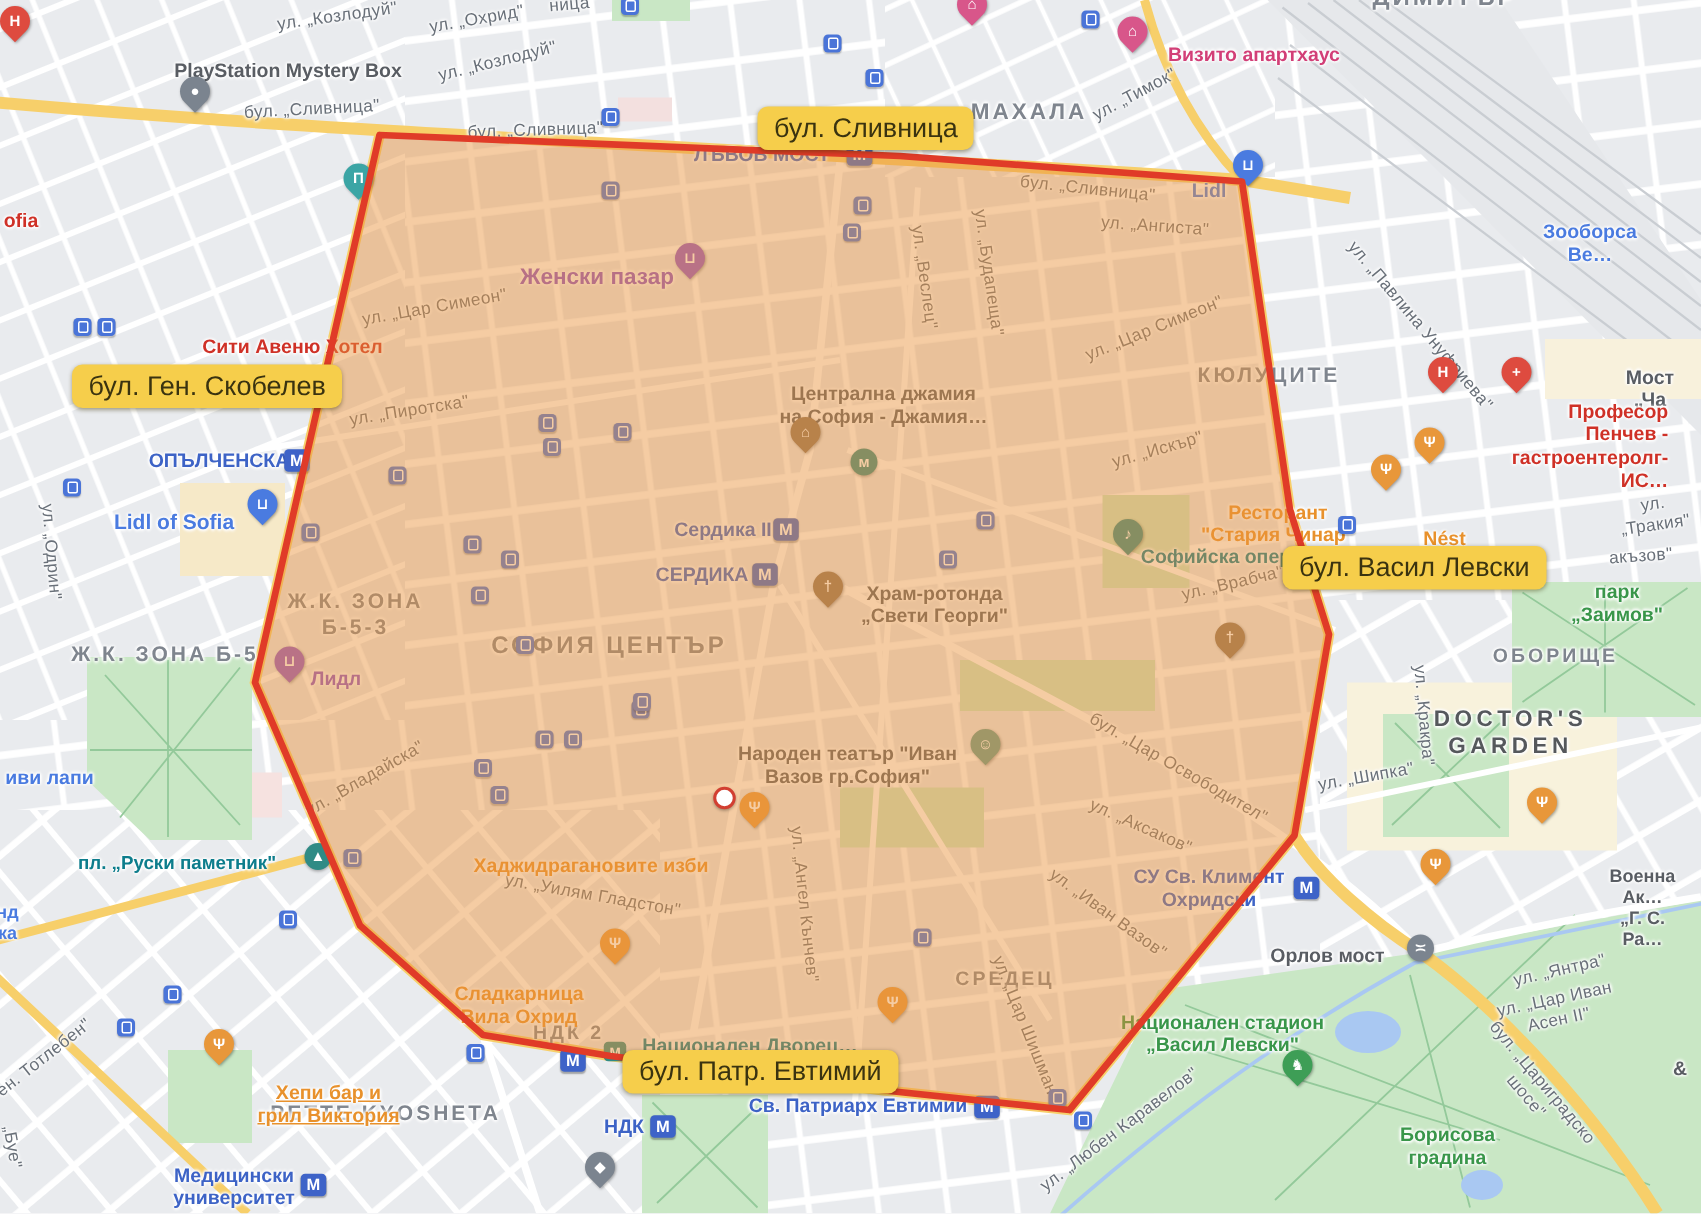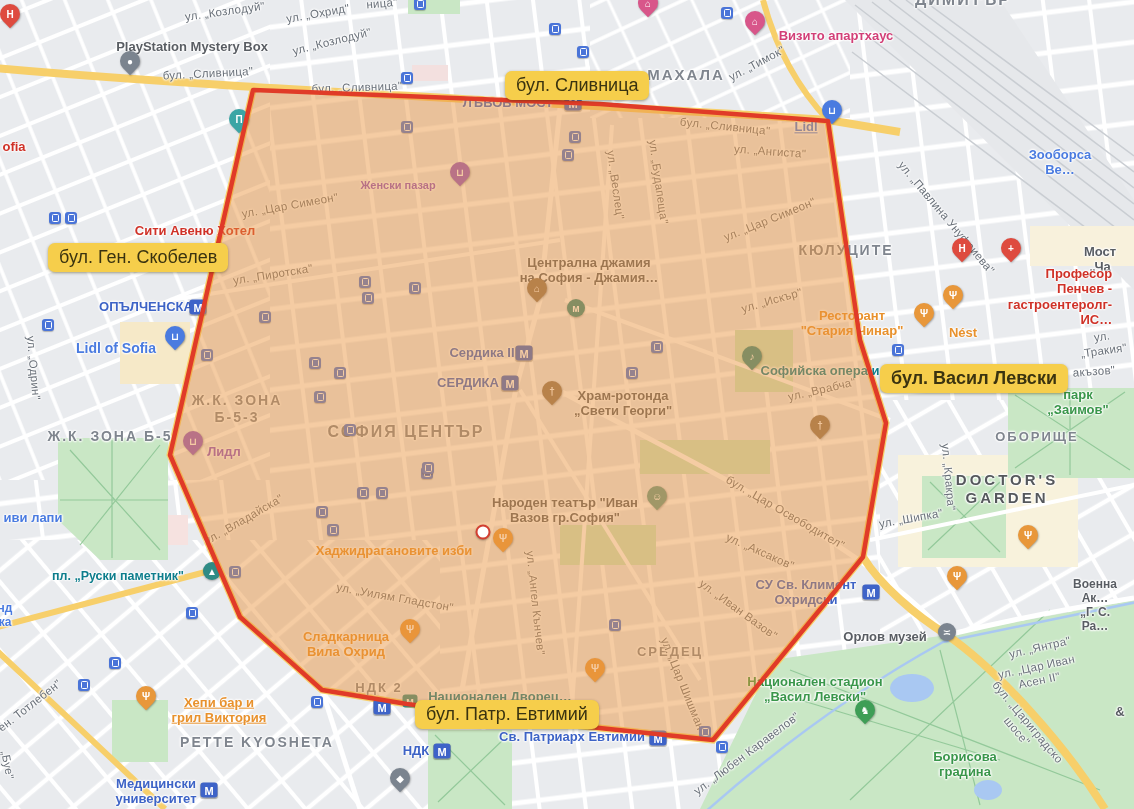--- a/index.html
+++ b/index.html
@@ -13,21 +13,21 @@
        text-shadow:0 1px 2px #fff,0 -1px 2px #fff,1px 0 2px #fff,-1px 0 2px #fff;}
   .area{color:#7f858e;font-weight:bold;letter-spacing:2px;}
   .area-dark{color:#55585c;font-weight:bold;letter-spacing:3px;}
   .street{color:#697079;font-size:11.5px;letter-spacing:.3px;}
   .poi{color:#595d63;font-weight:bold;}
   .teal{color:#0d7d8c;font-weight:bold;}
   .blue{color:#4a7be0;font-weight:bold;}
   .purple{color:#8b53c6;font-weight:bold;}
   .red{color:#cf3127;font-weight:bold;}
   .pink{color:#d23f77;font-weight:bold;}
-  .orange{color:#e8912c;font-weight:bold;}
+  .orange{color:#e8912c;font-weight:bold;margin-top:26px;}
   .green{color:#39964a;font-weight:bold;}
   .metro{color:#3d63c6;font-weight:bold;}
   .hl{position:absolute;background:#f6ce4b;color:#3a3310;font-size:18px;font-weight:500;
       padding:4px 11px;border-radius:7px;box-shadow:0 1px 3px rgba(60,50,0,.45);white-space:nowrap;}
   .pinw{position:absolute;width:0;height:0;}
   .pin{position:absolute;left:-10px;top:-21px;width:20px;height:20px;border-radius:50% 50% 50% 0;
        transform:rotate(-45deg);box-shadow:0 1px 2px rgba(0,0,0,.35);}
   .pin i{display:flex;width:20px;height:20px;align-items:center;justify-content:center;
        transform:rotate(45deg);font-style:normal;color:#fff;font-size:10px;font-weight:bold;}
   .dot{position:absolute;left:-9px;top:-9px;width:18px;height:18px;border-radius:50%;
@@ -191,33 +191,33 @@
       <div class="lbl street" style="left: 7px; top: 765px; transform: translate(-50%, -50%) rotate(80deg);">„Буе"</div>
       <div class="lbl poi" style="left: 1100px; top: 259px; font-size: 13px;">Мост „Ча</div>
       <div class="lbl poi" style="left: 1120px; top: 712px; font-size: 13px;">&amp;</div>
       <div class="lbl poi" style="left: 192px; top: 47px; font-size: 13px;">PlayStation Mystery Box</div>
       <div class="lbl poi" style="left: 589px; top: 270px; font-size: 13px;">Централна джамия
 на София - Джамия…</div>
       <div class="lbl poi" style="left: 623px; top: 403px; font-size: 13px;">Храм-ротонда
 „Свети Георги"</div>
       <div class="lbl poi" style="left: 565px; top: 510px; font-size: 13px;">Народен театър "Иван
 Вазов гр.София"</div>
-      <div class="lbl poi" style="left: 885px; top: 637px; font-size: 13px;">Орлов музей</div>
+      <div class="lbl poi" style="left: 885px; top: 637px; font-size: 13px;">Орлов мост</div>
       <div class="lbl poi" style="left: 1095px; top: 605px; font-size: 12px;">Военна Ак…
 „Г. С. Ра…</div>
       <div class="lbl teal" style="left: 118px; top: 576px; font-size: 12.5px;">пл. „Руски паметник"</div>
       <div class="lbl teal" style="left: 836px; top: 371px; font-size: 13px;">Софийска опера и ба…</div>
       <div class="lbl teal" style="left: 500px; top: 697px; font-size: 13px;">Национален Дворец…</div>
       <div class="lbl blue" style="left: 116px; top: 348px; font-size: 14px;">Lidl of Sofia</div>
       <div class="lbl blue" style="left: 33px; top: 518px; font-size: 13px;">иви лапи</div>
       <div class="lbl blue" style="left: 1060px; top: 162px; font-size: 13px;">Зооборса Ве…</div>
-      <div class="lbl blue" style="left: 806px; top: 127px; font-size: 13px; text-decoration: underline;">Lidl</div>
+      <div class="lbl blue" style="left: 806px; top: 127px; font-size: 13px;">Lidl</div>
       <div class="lbl blue" style="left: 5px; top: 608px; font-size: 12px;">нд</div>
       <div class="lbl blue" style="left: 5px; top: 622px; font-size: 12px;">ка</div>
-      <div class="lbl purple" style="left: 398px; top: 185px; font-size: 11px;">Женски пазар</div>
+      <div class="lbl purple" style="left: 398px; top: 185px; font-size: 15px;">Женски пазар</div>
       <div class="lbl purple" style="left: 224px; top: 452px; font-size: 13px;">Лидл</div>
       <div class="lbl red" style="left: 195px; top: 231px; font-size: 13px;">Сити Авеню Хотел</div>
       <div class="lbl red" style="left: 1060px; top: 297px; font-size: 13px; text-align: right;">Професор Пенчев -
 гастроентеролг- ИС…</div>
       <div class="lbl red" style="left: 14px; top: 147px; font-size: 13px;">ofia</div>
       <div class="lbl pink" style="left: 836px; top: 36px; font-size: 13px;">Визито апартхаус</div>
       <div class="lbl orange" style="left: 852px; top: 323px; font-size: 13px;">Ресторант
 "Стария Чинар"</div>
       <div class="lbl orange" style="left: 963px; top: 333px; font-size: 13px;">Nést</div>
       <div class="lbl orange" style="left: 394px; top: 551px; font-size: 13px;">Хаджидрагановите изби</div>
@@ -505,16 +505,16 @@
     </div>
 
   <svg id="overlay" width="1134" height="809">
     <polygon id="region-poly" stroke-linejoin="round" points="253,90 600,104 828,121 860,340 886,423 863,557 713,740 590,727 407,704 322,690 240,617 170,455" fill="#e9923c" fill-opacity="0.47" stroke="#e03b28" stroke-width="4.5"></polygon>
   </svg>
 
   <div id="top">
     <div class="cdot" id="cmark" style="left: 483px; top: 532px;"></div>
   <div class="hl" style="left: 505px; top: 71px;">бул. Сливница</div>
       <div class="hl" style="left: 48px; top: 243px;">бул. Ген. Скобелев</div>
-      <div class="hl" style="left: 880px; top: 364px; font-weight: bold;">бул. Васил Левски</div>
+      <div class="hl" style="left: 855px; top: 364px;">бул. Васил Левски</div>
       <div class="hl" style="left: 415px; top: 700px;">бул. Патр. Евтимий</div>
     </div>
 </div>
 
 </body></html>

